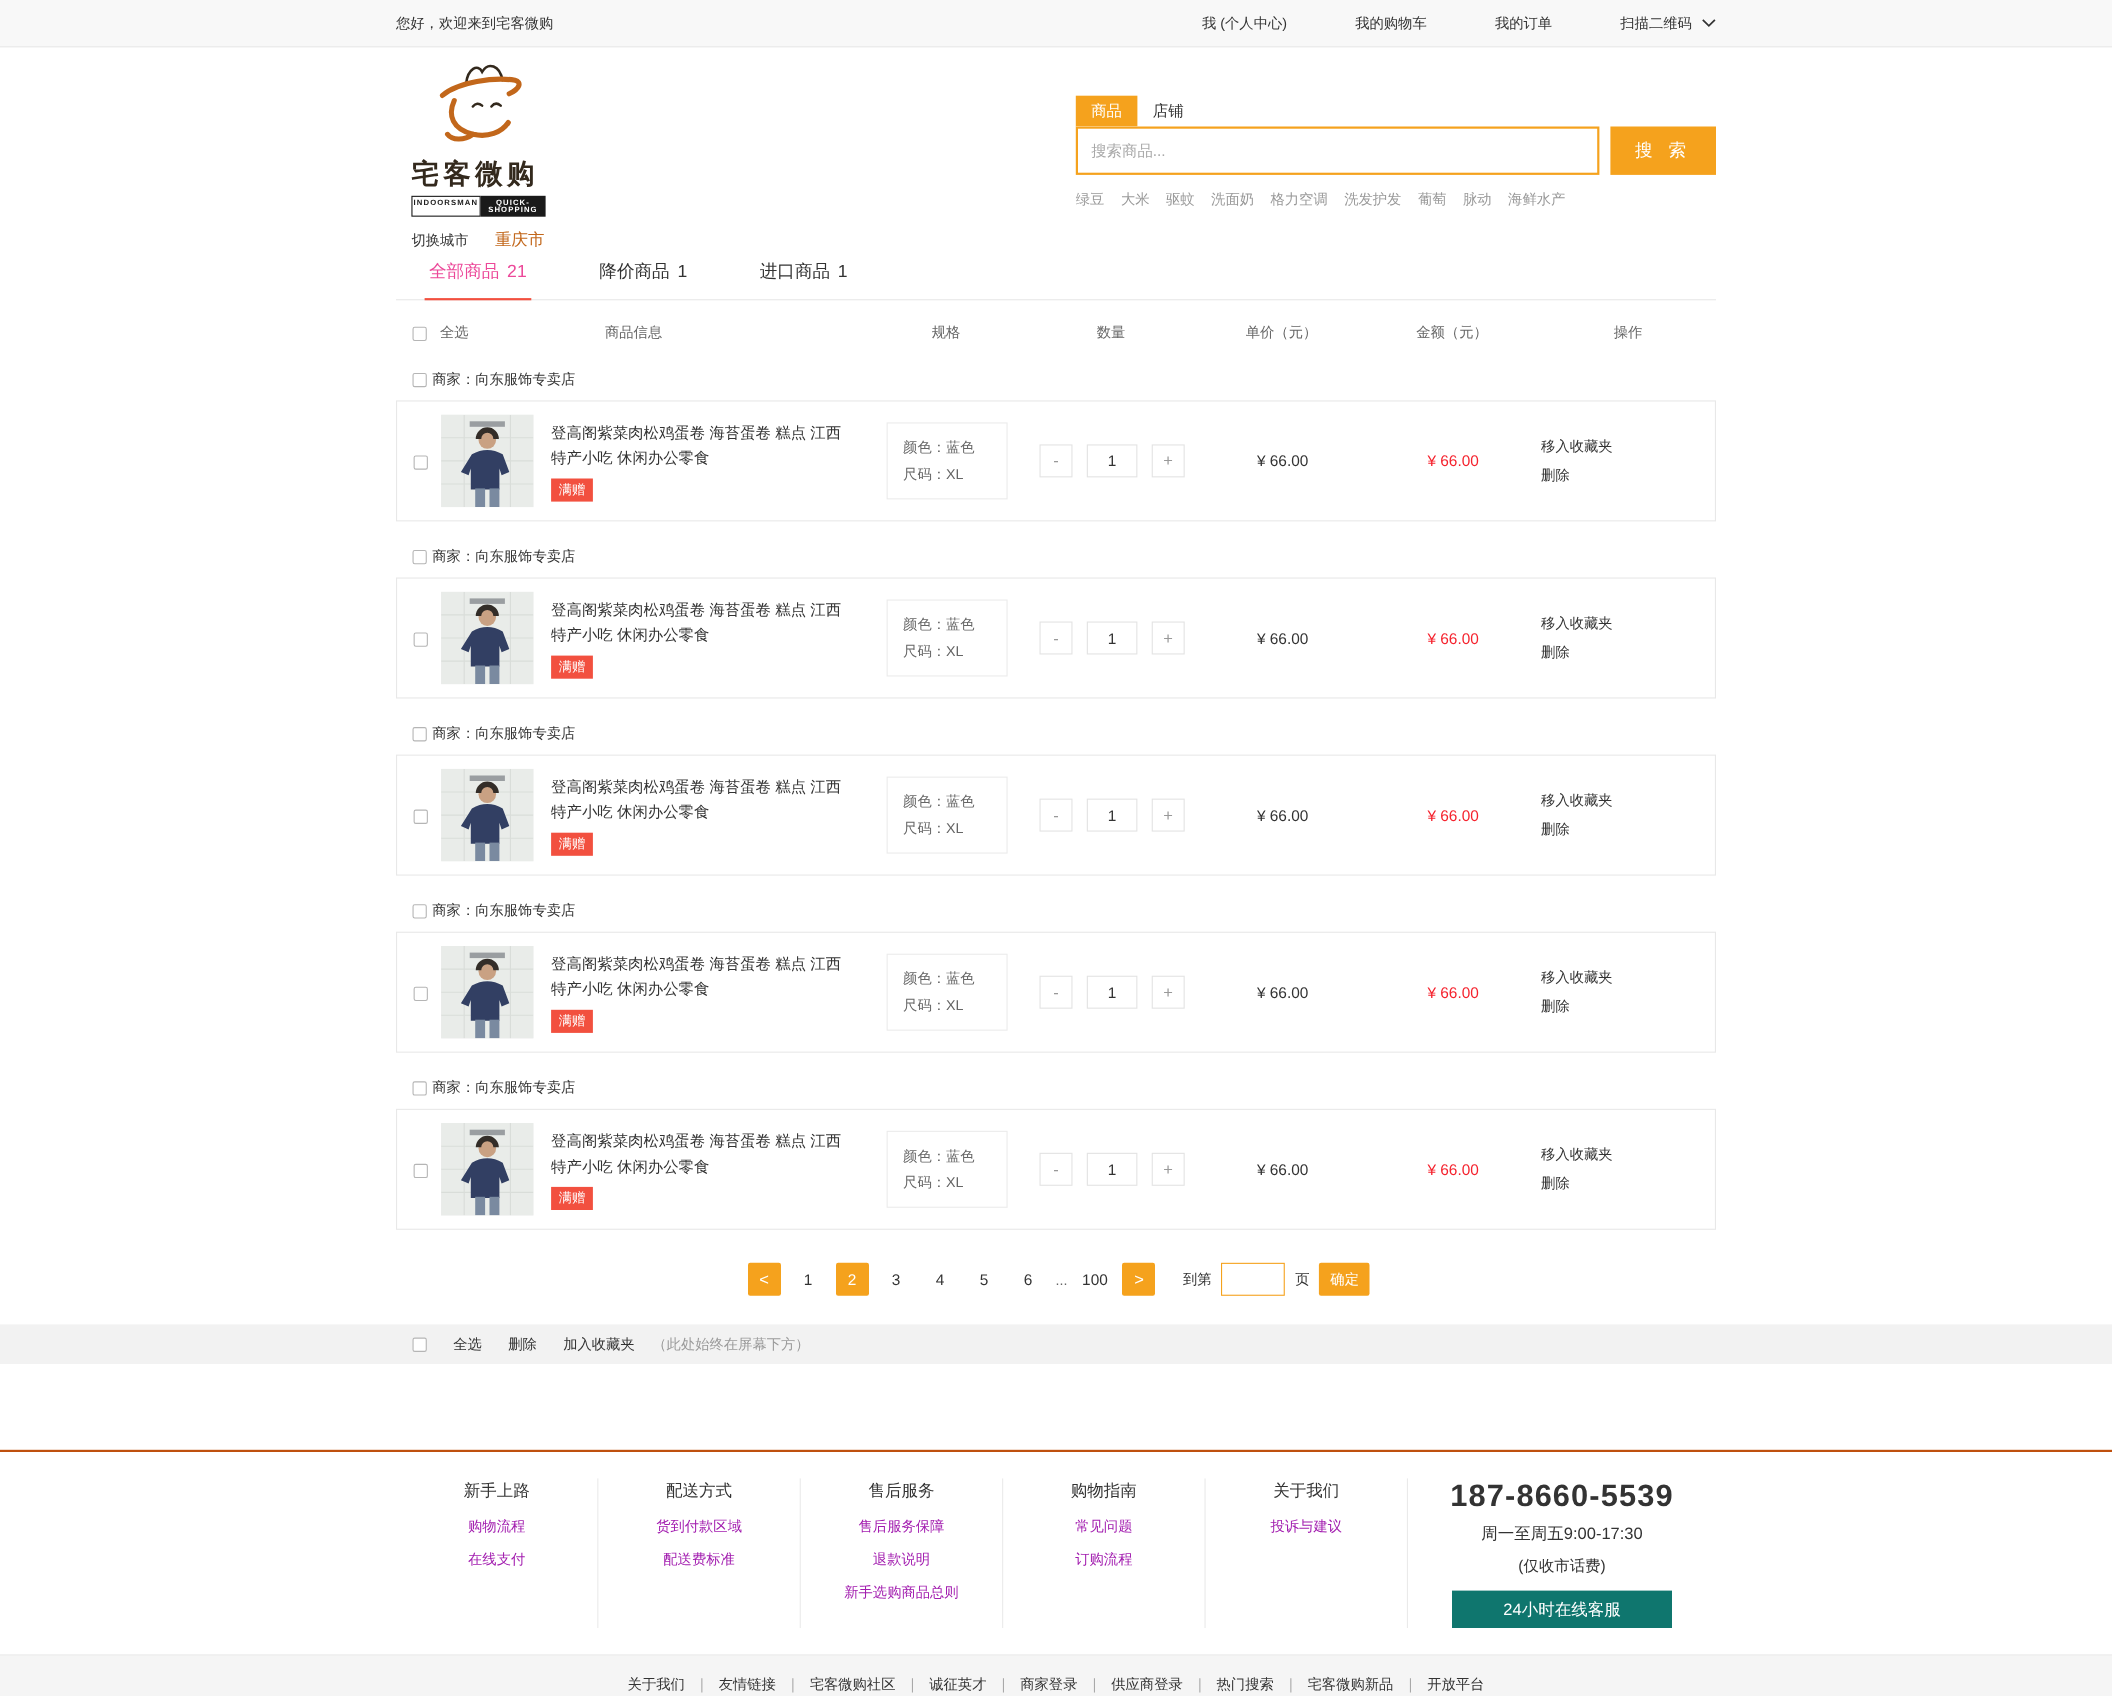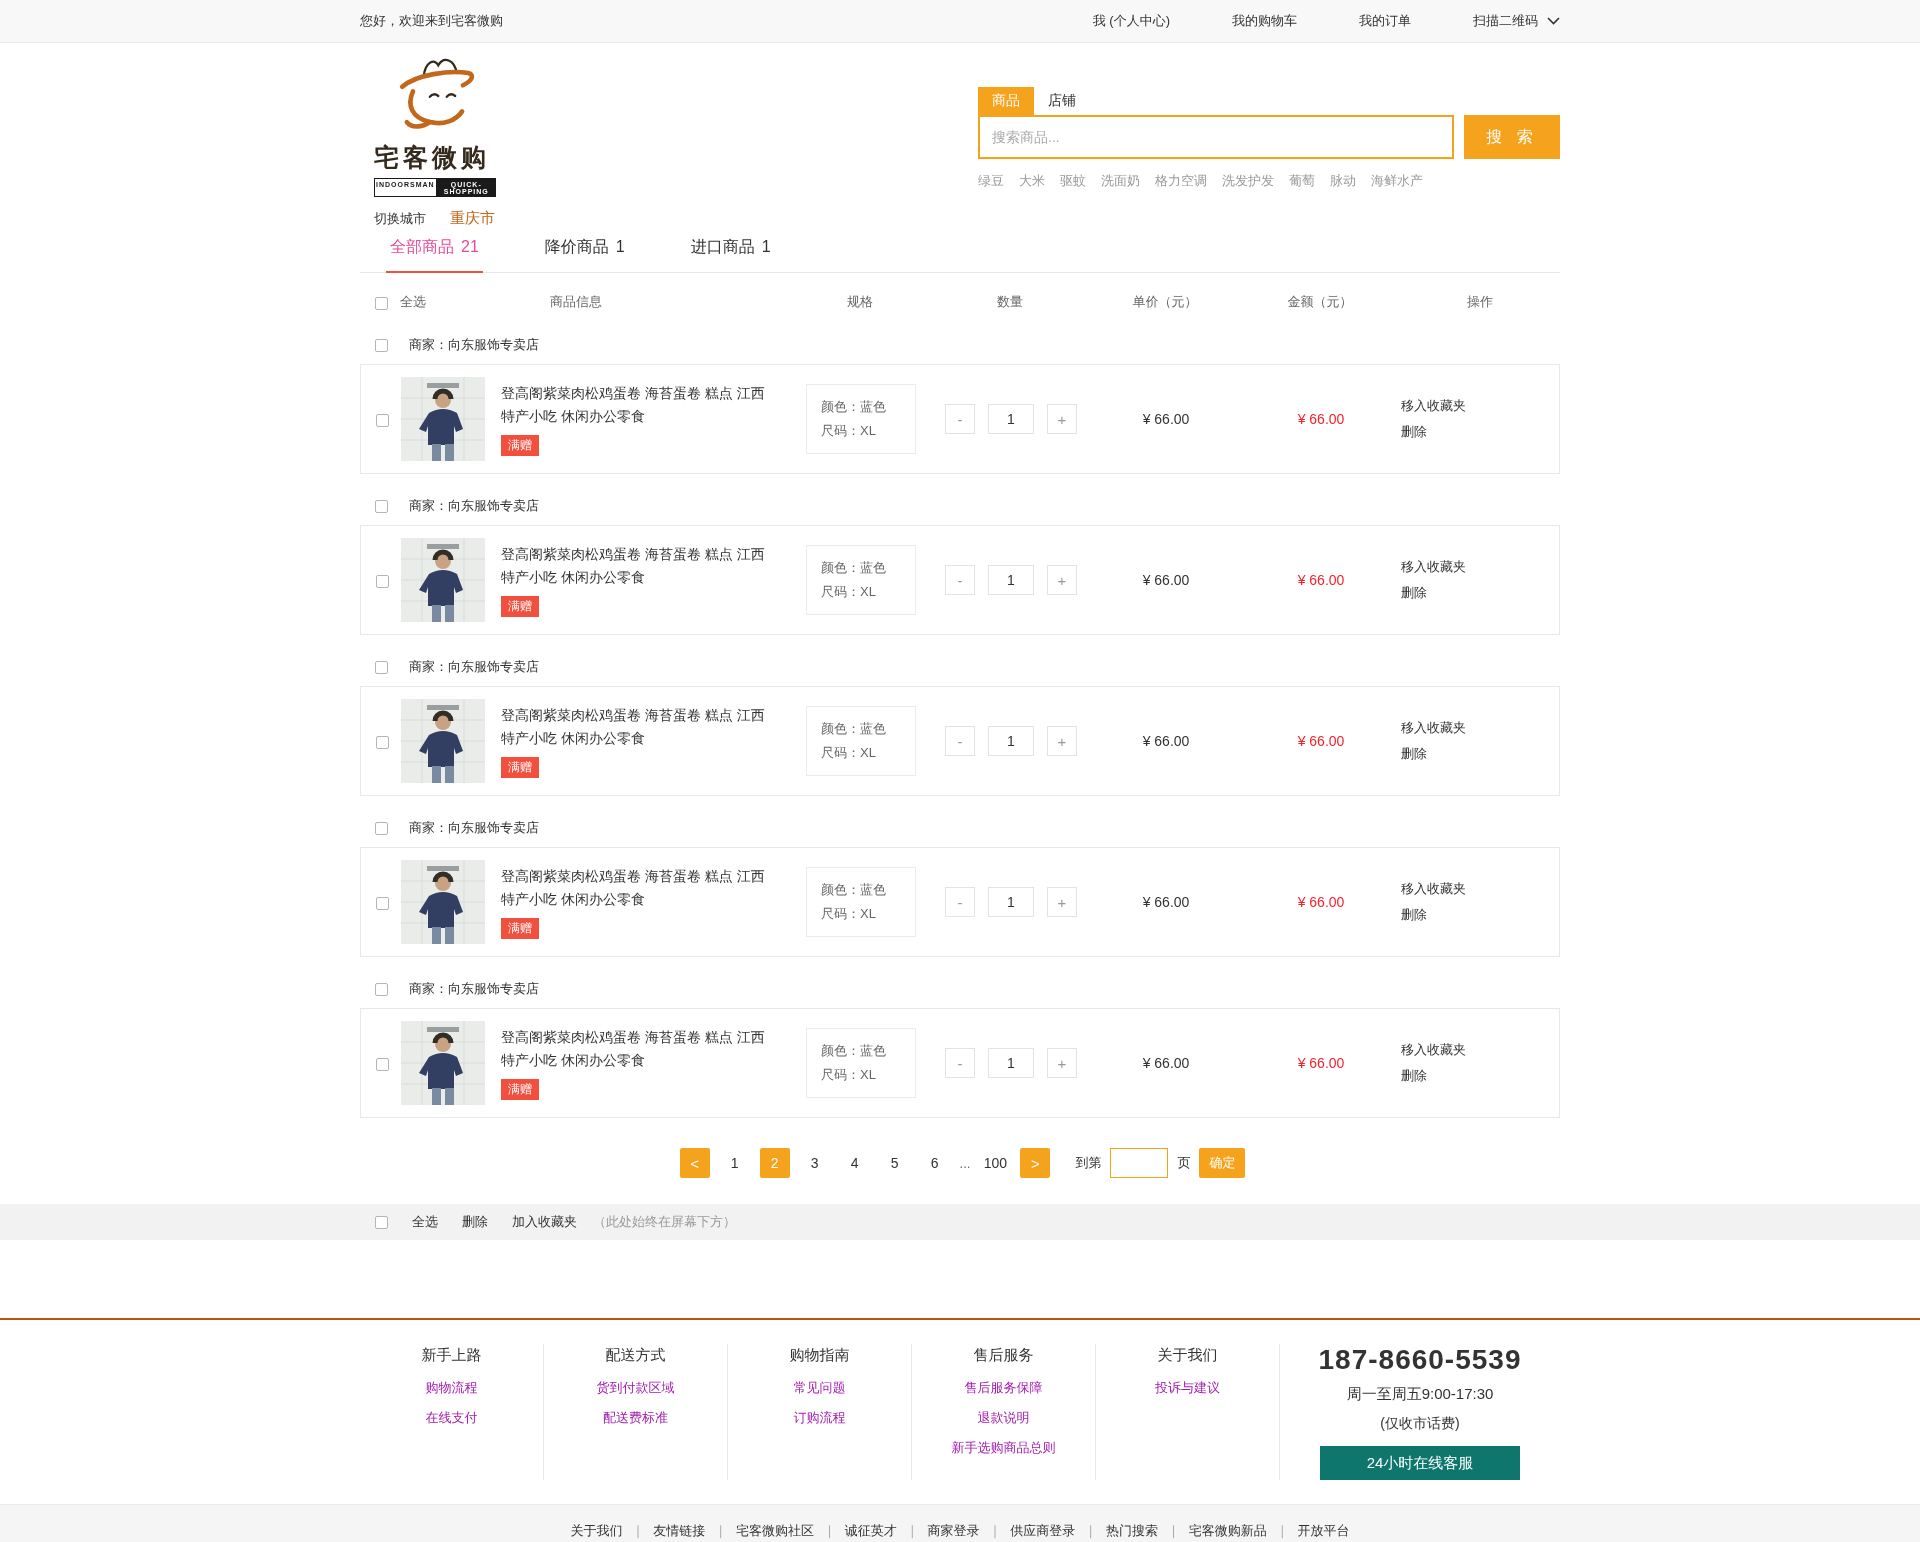--- a/index.html
+++ b/index.html
@@ -55,21 +55,21 @@
     align-items: center; padding: 20px 0 14px; color: #666;
   }
   .th-check { padding-left: 15px; }
   .th-product { padding-left: 90px; }
   .tc { text-align: center; }
 
   .checkbox { width: 13px; height: 13px; border: 1px solid #b5b5b5; border-radius: 2px; background: #fff; display: inline-block; vertical-align: middle; cursor: pointer; flex: none; }
 
   .cart-group { margin-top: 6px; }
   .cart-group + .cart-group { margin-top: 18px; }
-  .merchant-row { display: flex; align-items: center; gap: 21px; padding: 5px 0 10px 15px; }
+  .merchant-row { display: flex; align-items: center; gap: 5px; padding: 5px 0 10px 15px; }
   .merchant { cursor: pointer; }
 
   .product-box {
     display: grid; grid-template-columns: 40px 100px 290px 140px 160px 150px 160px 160px;
     align-items: center; border: 1px solid #e8e8e8; height: 110px; background: #fff;
   }
   .pb-check { padding-left: 15px; }
   .pimg { width: 84px; height: 84px; background: #e9ece9; overflow: hidden; }
   .pimg svg { display: block; }
   .product-info { padding-right: 16px; }
@@ -468,29 +468,29 @@
           <div class="fcol-title">新手上路</div>
           <div class="fitem">购物流程</div>
           <div class="fitem">在线支付</div>
         </div>
         <div class="fcol">
           <div class="fcol-title">配送方式</div>
           <div class="fitem">货到付款区域</div>
           <div class="fitem">配送费标准</div>
         </div>
         <div class="fcol">
-          <div class="fcol-title">购物指南</div>
-          <div class="fitem">常见问题</div>
-          <div class="fitem">订购流程</div>
-        </div>
-        <div class="fcol">
           <div class="fcol-title">售后服务</div>
           <div class="fitem">售后服务保障</div>
           <div class="fitem">退款说明</div>
           <div class="fitem">新手选购商品总则</div>
+        </div>
+        <div class="fcol">
+          <div class="fcol-title">购物指南</div>
+          <div class="fitem">常见问题</div>
+          <div class="fitem">订购流程</div>
         </div>
         <div class="fcol">
           <div class="fcol-title">关于我们</div>
           <div class="fitem">投诉与建议</div>
         </div>
       </div>
     <div class="footer-service">
       <div class="phone">187-8660-5539</div>
       <div class="hours">周一至周五9:00-17:30</div>
       <div class="hnote">(仅收市话费)</div>

